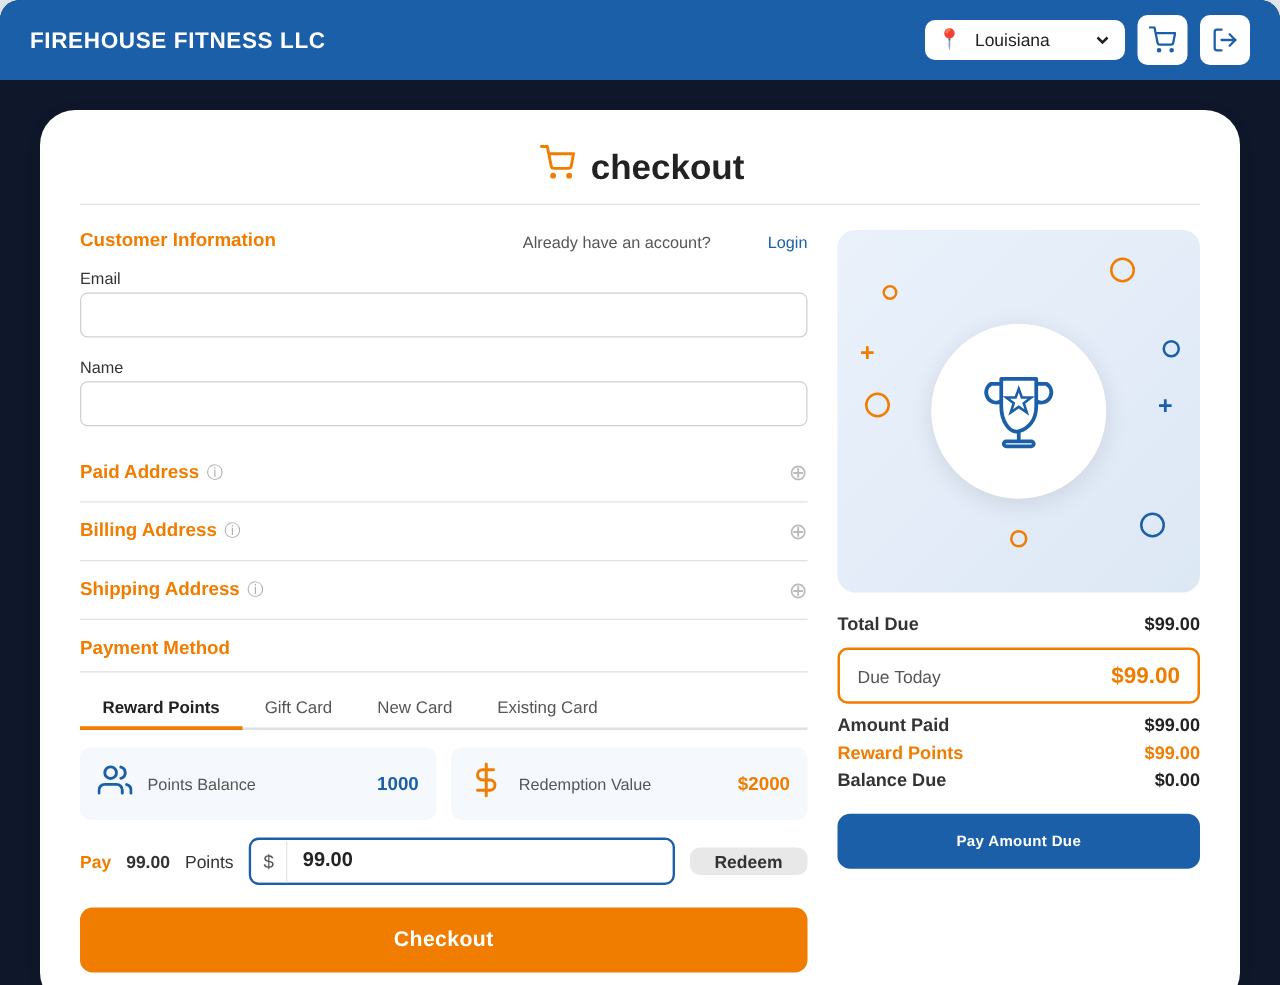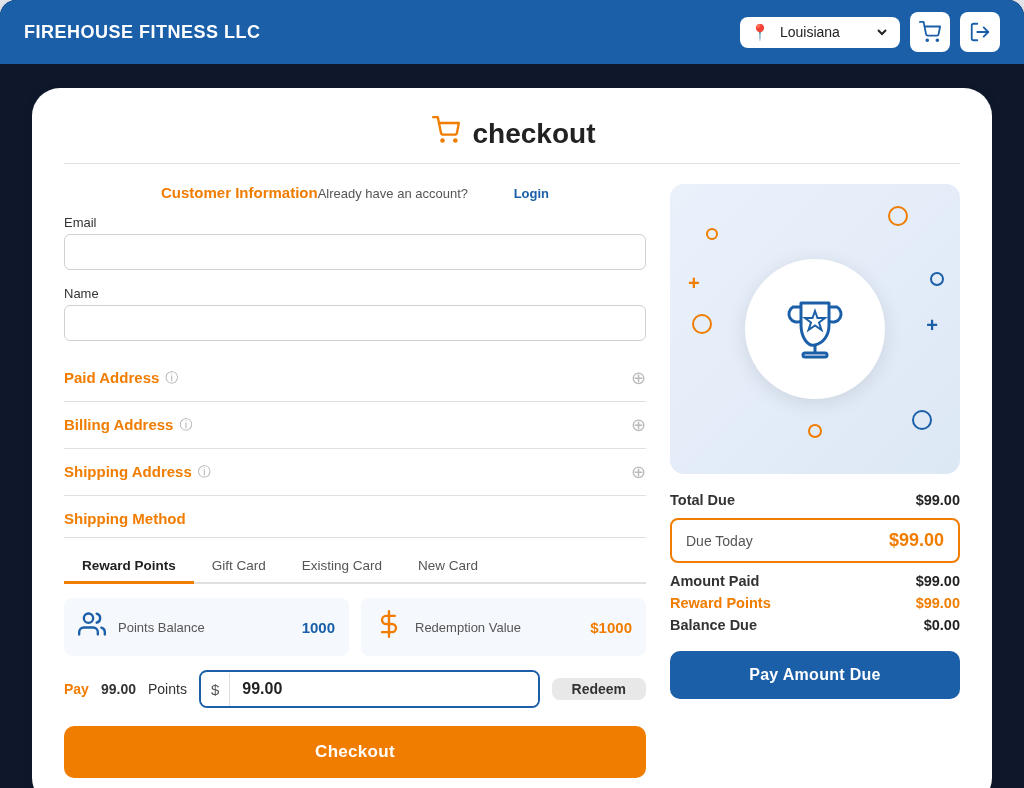--- a/index.html
+++ b/index.html
@@ -134,30 +134,30 @@
     
     .section-label {
       color: #f07c00;
       font-weight: 600;
       font-size: 15px;
       margin-bottom: 2px;
     }
     .customer-info-header {
       display: flex;
       align-items: center;
-      justify-content: center;
+      justify-content: space-between;
       margin-bottom: 12px;
     }
     .already-account {
       font-size: 13px;
       color: #555;
     }
     .login-link {
       color: #1a5fa8;
-      font-weight: 700;
+      font-weight: 400;
       cursor: pointer;
       text-decoration: none;
       padding-left: 42px;
     }
     .form-row {
       display: flex;
       gap: 16px;
       margin-bottom: 14px;
       flex-direction: column;
     }
@@ -393,21 +393,21 @@
     }
     .due-today-label { color: #555; font-size: 14px; font-weight: 500; }
     .due-today-value { color: #f07c00; font-weight: 700; font-size: 18px; }
     .reward-points-row .total-value { color: #f07c00; }
     .pay-amount-due-btn {
       background: #1a5fa8;
       color: #fff;
       border: none;
       border-radius: 10px;
       padding: 15px;
-      font-size: 16px;
+      font-size: 12px;
       font-weight: 700;
       cursor: pointer;
       margin-top: 12px;
       width: 100%;
       letter-spacing: 0.3px;
     }
   </style>
 </head>
 <body>
 
@@ -496,27 +496,27 @@
           </div>
 
           <div class="address-section">
             <div class="address-label-row">
               <span class="section-label">Shipping Address</span>
               <span class="info-icon" title="Information">ⓘ</span>
             </div>
             <span class="add-icon">⊕</span>
           </div>
 
-          <div class="payment-section-label">Shipping Method</div>
+          <div class="payment-section-label">Payment Method</div>
 
           <div class="payment-tabs">
             <button class="payment-tab active">Reward Points</button>
             <button class="payment-tab">Gift Card</button>
+            <button class="payment-tab">New Card</button>
             <button class="payment-tab">Existing Card</button>
-            <button class="payment-tab">New Card</button>
           </div>
 
           <div class="points-row">
             <div class="points-card">
               <span class="points-icon">
                 <svg width="28" height="28" viewBox="0 0 24 24" fill="none" stroke="#1a5fa8" stroke-width="2" stroke-linecap="round" stroke-linejoin="round">
                   <path d="M17 21v-2a4 4 0 0 0-4-4H5a4 4 0 0 0-4 4v2"></path>
                   <circle cx="9" cy="7" r="4"></circle>
                   <path d="M23 21v-2a4 4 0 0 0-3-3.87"></path>
                   <path d="M16 3.13a4 4 0 0 1 0 7.75"></path>
@@ -526,21 +526,21 @@
               <span class="points-value">1000</span>
             </div>
             <div class="points-card">
               <span class="points-icon">
                 <svg width="28" height="28" viewBox="0 0 24 24" fill="none" stroke="#f07c00" stroke-width="2" stroke-linecap="round" stroke-linejoin="round">
                   <line x1="12" y1="1" x2="12" y2="23"></line>
                   <path d="M17 5H9.5a3.5 3.5 0 0 0 0 7h5a3.5 3.5 0 0 1 0 7H6"></path>
                 </svg>
               </span>
               <span class="points-label">Redemption Value</span>
-              <span class="points-value redemption-value">$1000</span>
+              <span class="points-value redemption-value">$2000</span>
             </div>
           </div>
 
           <div class="pay-row">
             <span class="pay-label">Pay</span>
             <span class="pay-amount">99.00</span>
             <span class="pay-points-label">Points</span>
             <div class="dollar-input-wrap">
               <span class="dollar-sign">$</span>
               <input class="pay-input" type="text" value="99.00" style="">

